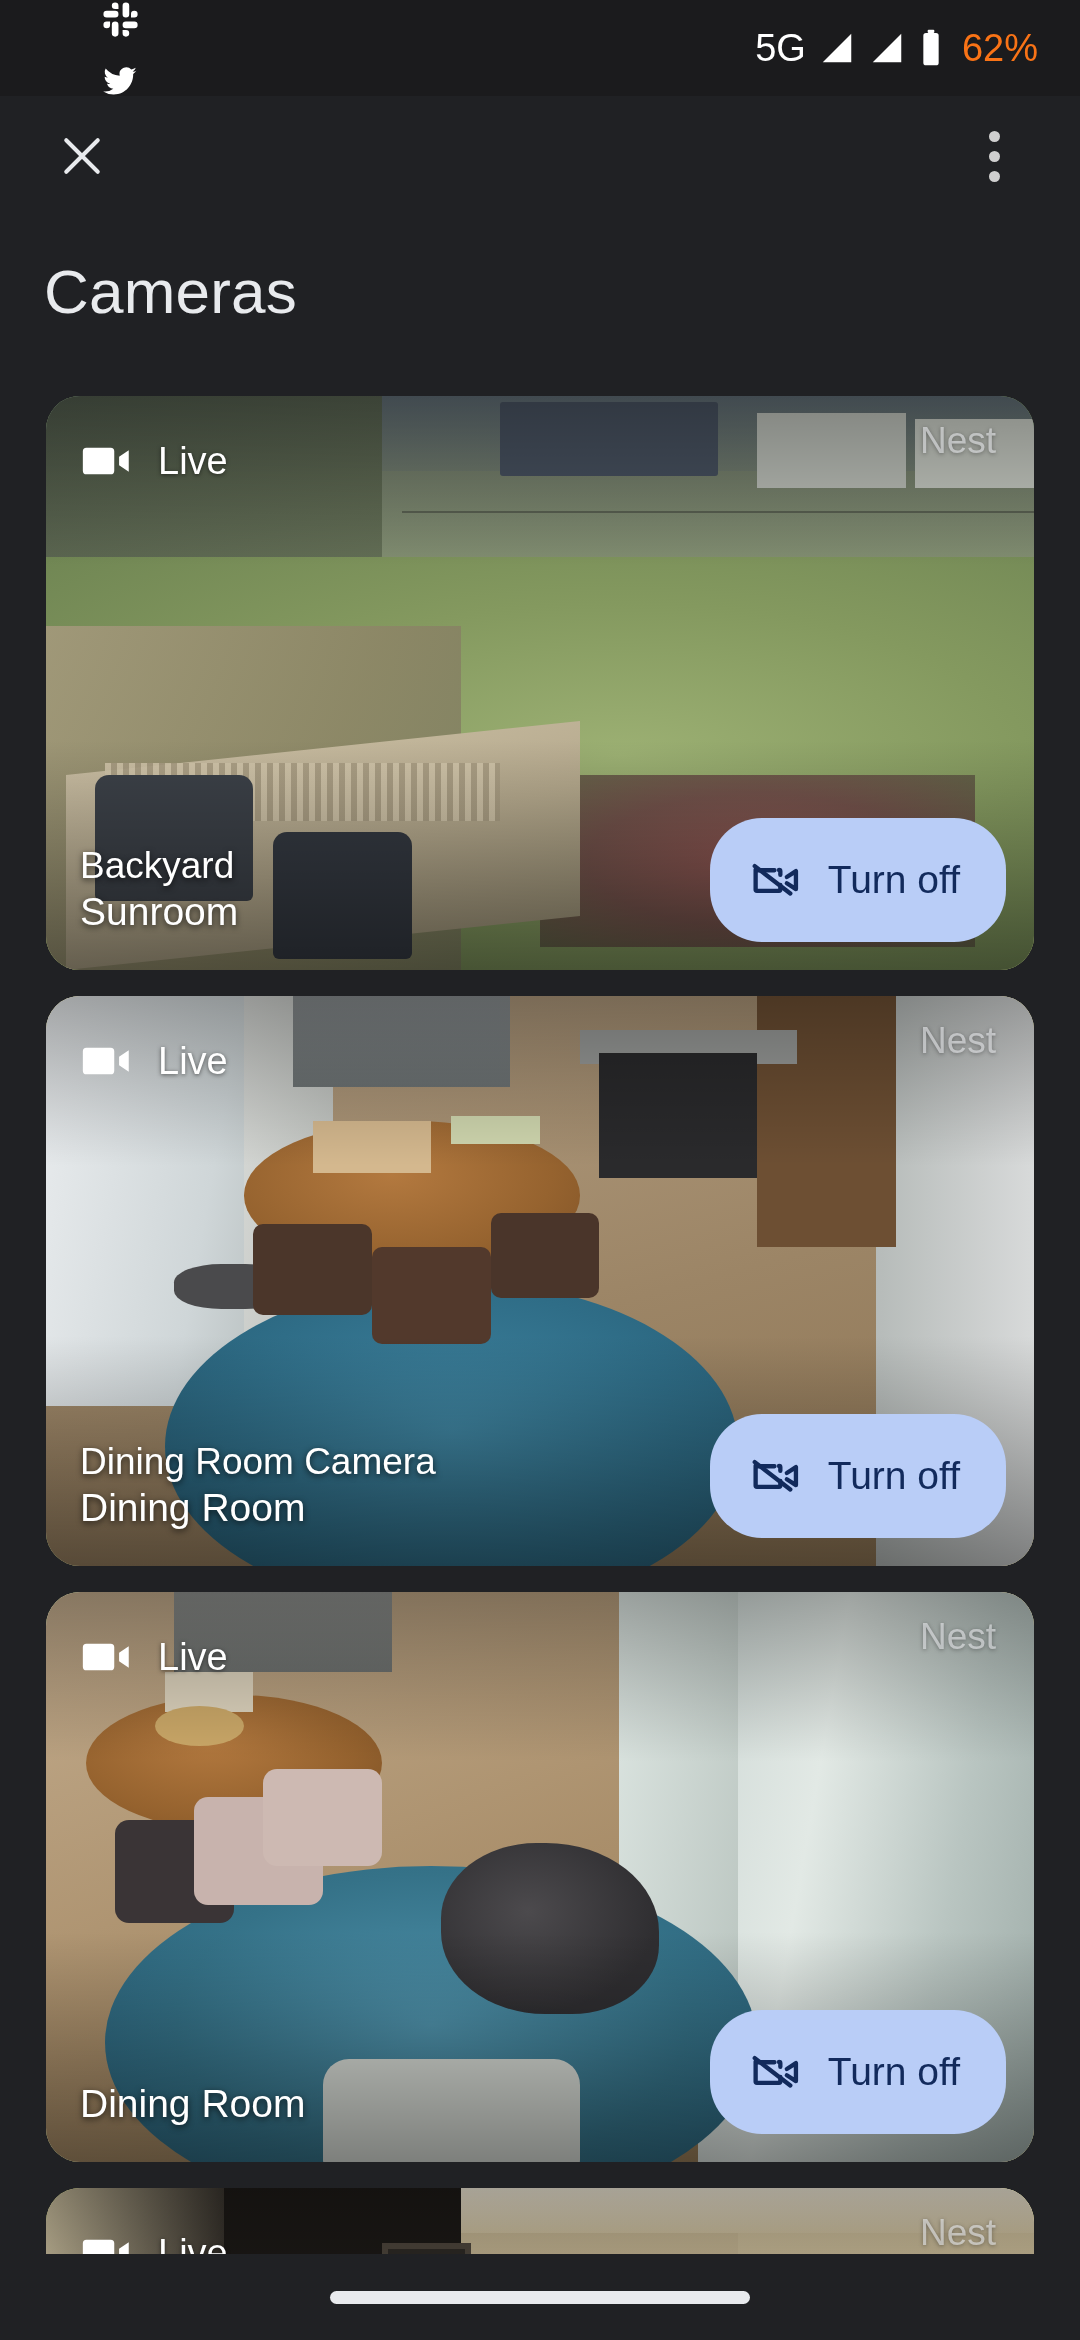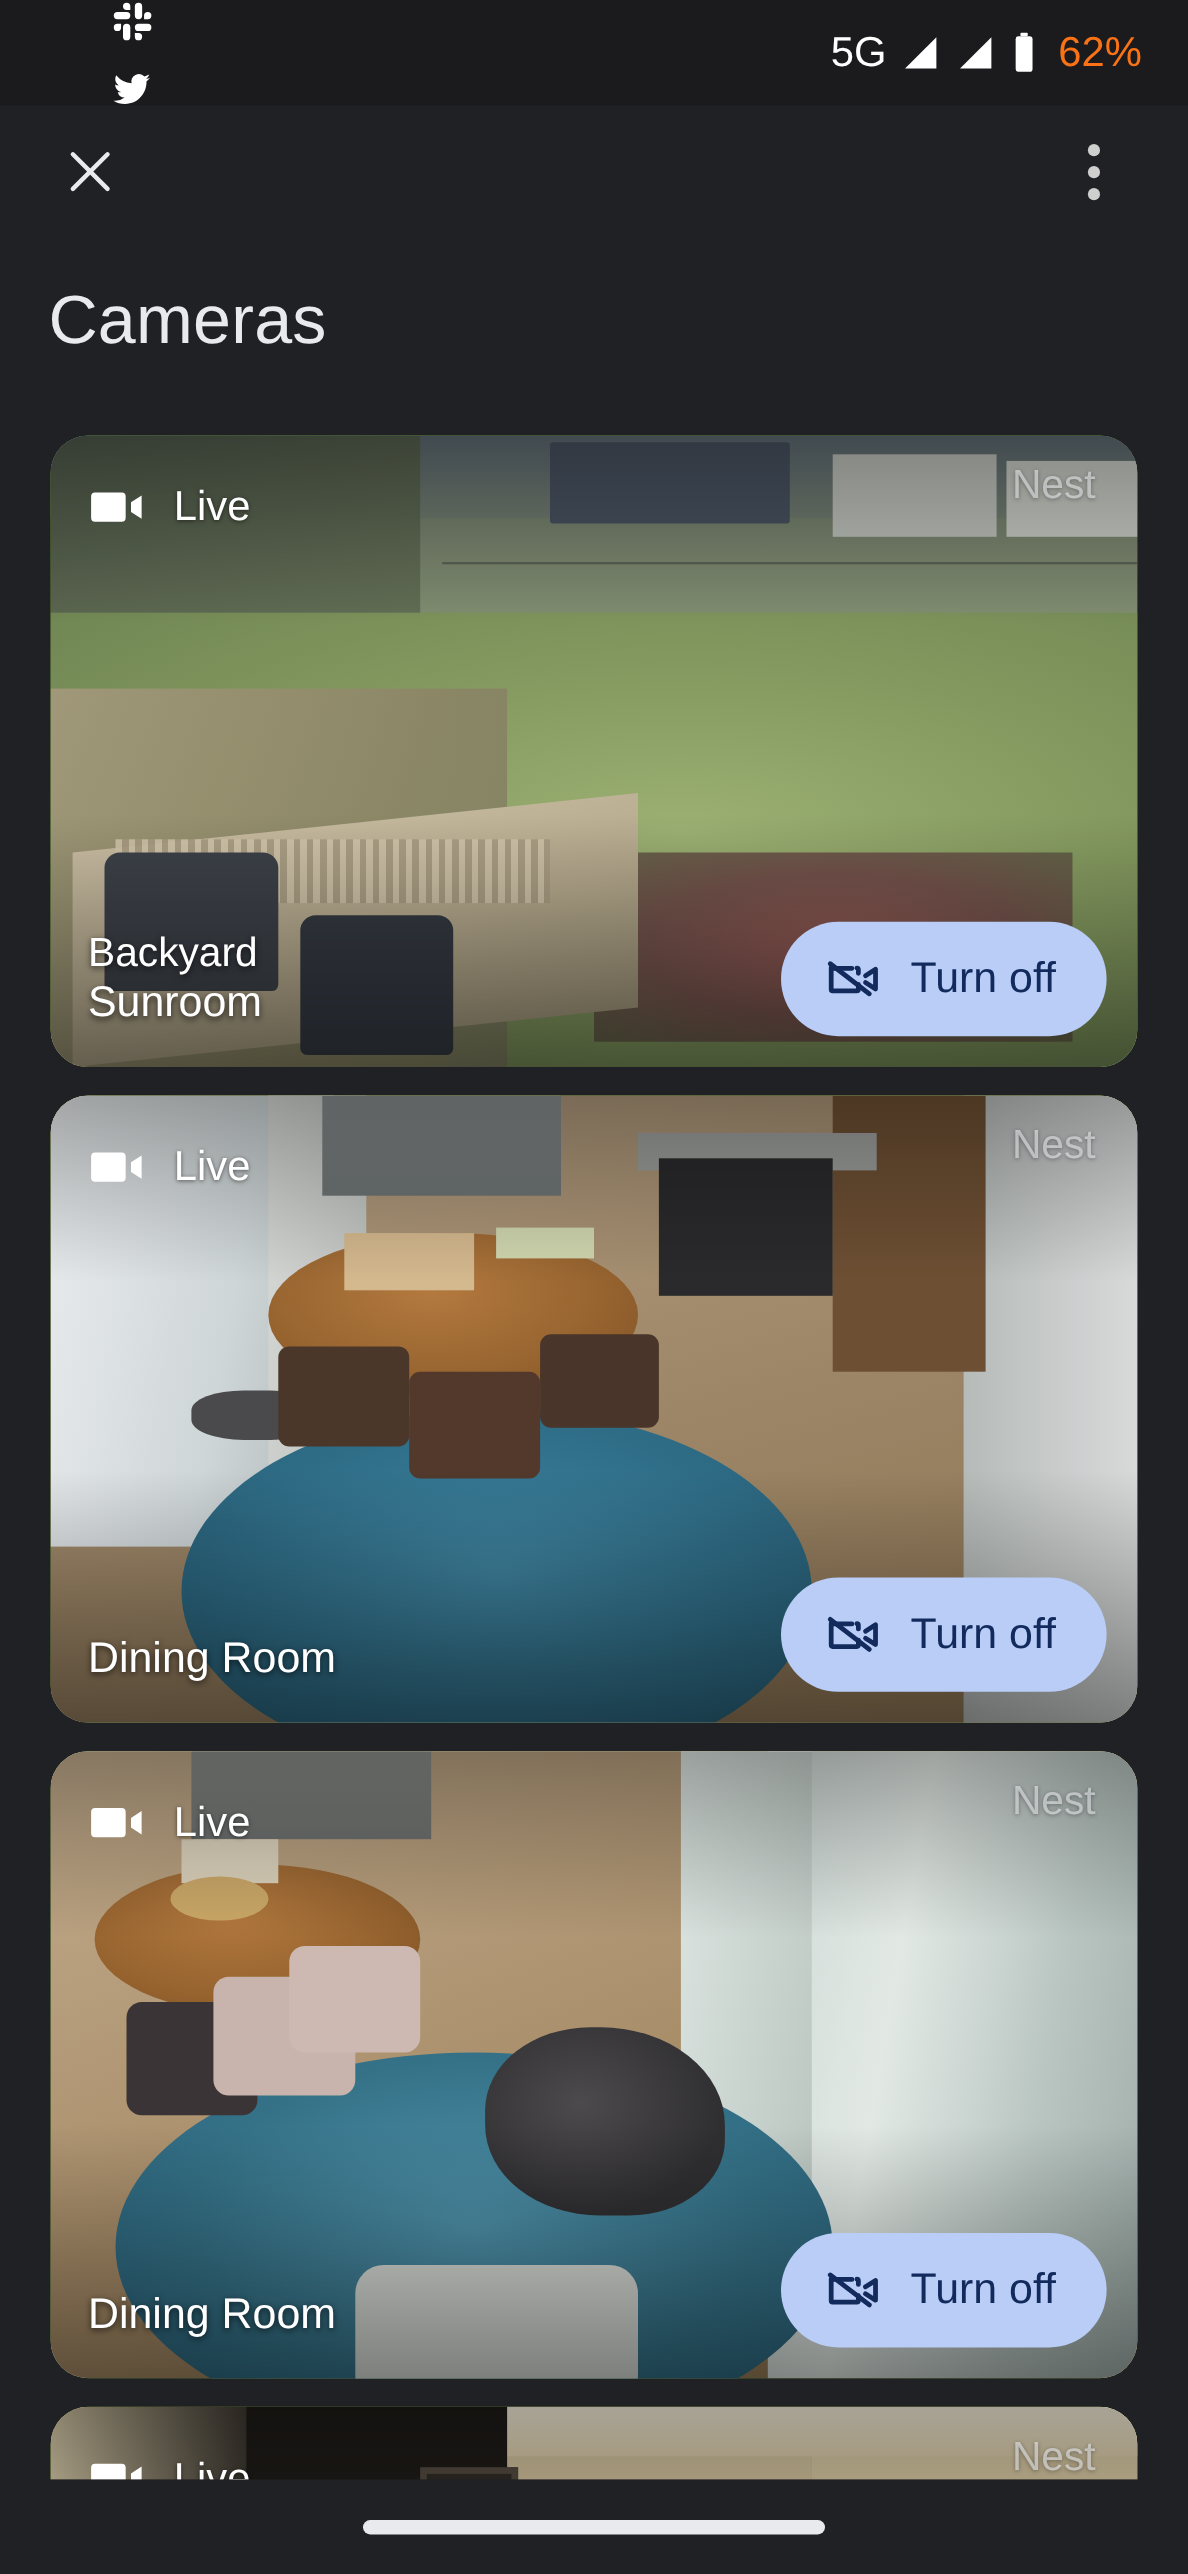--- a/index.html
+++ b/index.html
@@ -125,21 +125,21 @@
     color:#ffffff; font-size:37px; font-weight:400; line-height:1.22;
     text-shadow:0 2px 6px rgba(0,0,0,.7);
   }
   .cam-meta .room {
     color:#ffffff; font-size:39px; font-weight:400; line-height:1.22;
     text-shadow:0 2px 6px rgba(0,0,0,.7);
   }
 
   .turnoff-btn {
     position:absolute; right:28px; bottom:28px;
-    height:104px;
+    height:124px;
     display:flex; align-items:center; gap:26px;
     padding:0 46px 0 40px;
     background:#b9cdf7;
     border:none;
     border-radius:52px;
     cursor:pointer;
   }
   .turnoff-btn .t {
     color:#122a5c; font-size:39px; font-weight:400; white-space:nowrap;
   }
@@ -428,20 +428,21 @@
           <svg class="icon-svg" width="58" height="58" viewBox="0 0 24 24" fill="#ffffff">
             <path d="M3.5 6.5h10a1.5 1.5 0 011.5 1.5v8a1.5 1.5 0 01-1.5 1.5h-10A1.5 1.5 0 012 16V8a1.5 1.5 0 011.5-1.5zM17 10.2l4-2.6v8.8l-4-2.6v-3.6z"></path>
           </svg>
         </span>
         <span class="lbl">Live</span>
       </div>
 
       <div class="nest-mark">Nest</div>
 
       <div class="cam-meta">
+        <div class="name">Dining Room Camera</div>
         <div class="room">Dining Room</div>
       </div>
 
       <button class="turnoff-btn">
         <span>
           <svg class="icon-svg" width="52" height="52" viewBox="0 0 24 24" fill="none" stroke="#122a5c" stroke-width="2" stroke-linecap="round" stroke-linejoin="round">
             <path d="M3 7.5h8.3M14 9.6V8a.6.6 0 00-.6-.6M2.6 7.2v9.2a.6.6 0 00.6.6h10.2a.6.6 0 00.6-.6v-2.1"></path>
             <path d="M17 10.6l4.2-2.7v8.3l-4.2-2.7"></path>
             <path d="M2.2 5.6l16.4 12.6"></path>
           </svg>

